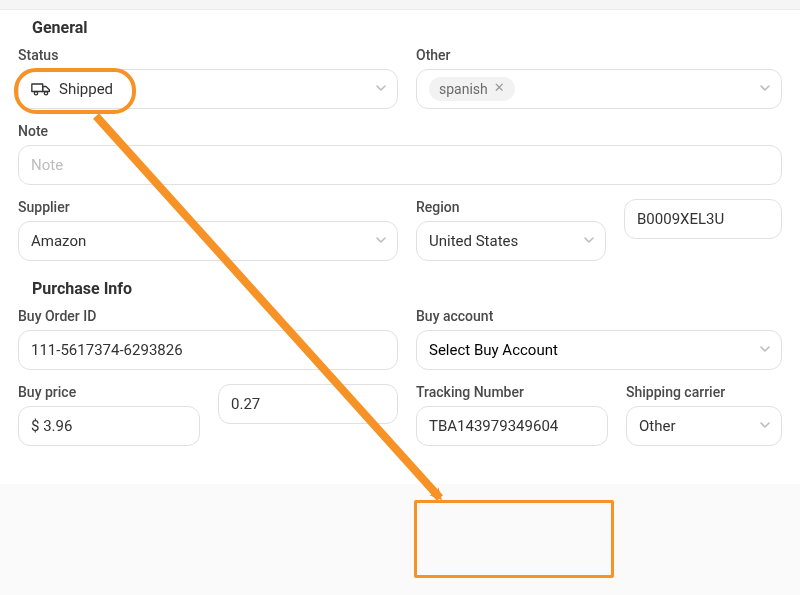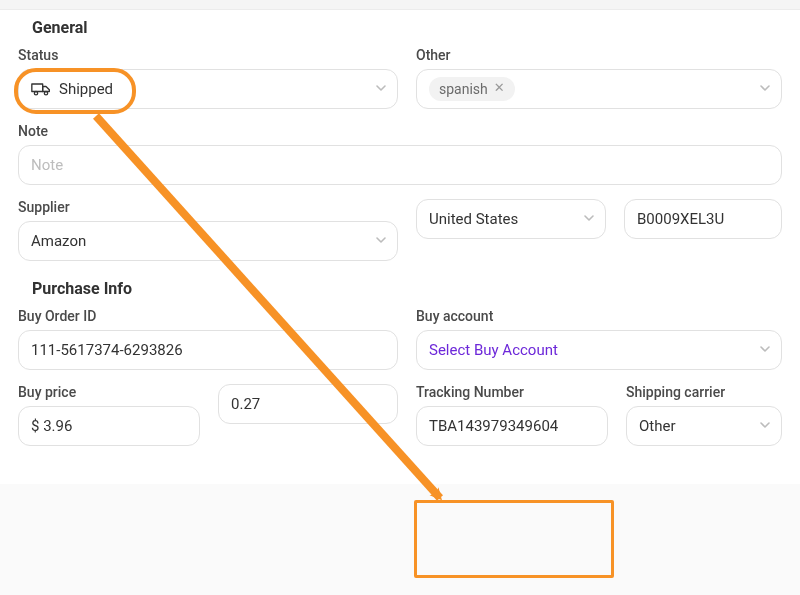--- a/index.html
+++ b/index.html
@@ -163,20 +163,21 @@
       <div class="select">
         <span>Amazon</span>
         <span class="caret">
           <svg width="12" height="12" viewBox="0 0 12 12">
               <path d="M2 4l4 4 4-4" stroke="#bcbcbc" stroke-width="1.6" fill="none" stroke-linecap="round" stroke-linejoin="round"></path>
             </svg>
         </span>
       </div>
     </div>
     <div class="col" style="flex:0 0 190px">
+      <div class="field-label">Region</div>
       <div class="select">
         <span>United States</span>
         <span class="caret">
           <svg width="12" height="12" viewBox="0 0 12 12">
               <path d="M2 4l4 4 4-4" stroke="#bcbcbc" stroke-width="1.6" fill="none" stroke-linecap="round" stroke-linejoin="round"></path>
             </svg>
         </span>
       </div>
     </div>
     <div class="col" style="flex:1">
@@ -190,21 +191,21 @@
 
   <div class="row">
     <div class="col" style="flex:0 0 380px">
       <div class="field-label">Buy Order ID</div>
       <div class="input">
         <span>111-5617374-6293826</span>
       </div>
     </div>
     <div class="col" style="flex:1">
       <div class="field-label">Buy account</div>
-      <div class="select" style="color:#6d28d9">
+      <div class="select" style="color:#000000">
         <span>Select Buy Account</span>
         <span class="caret">
           <svg width="12" height="12" viewBox="0 0 12 12">
               <path d="M2 4l4 4 4-4" stroke="#bcbcbc" stroke-width="1.6" fill="none" stroke-linecap="round" stroke-linejoin="round"></path>
             </svg>
         </span>
       </div>
     </div>
   </div>
 

